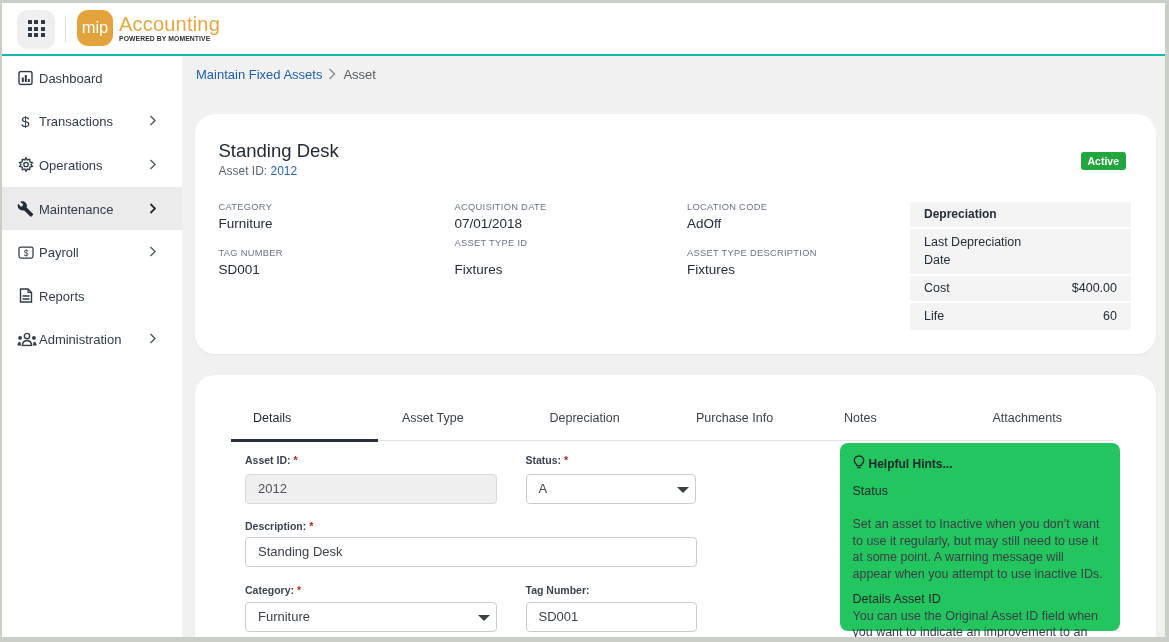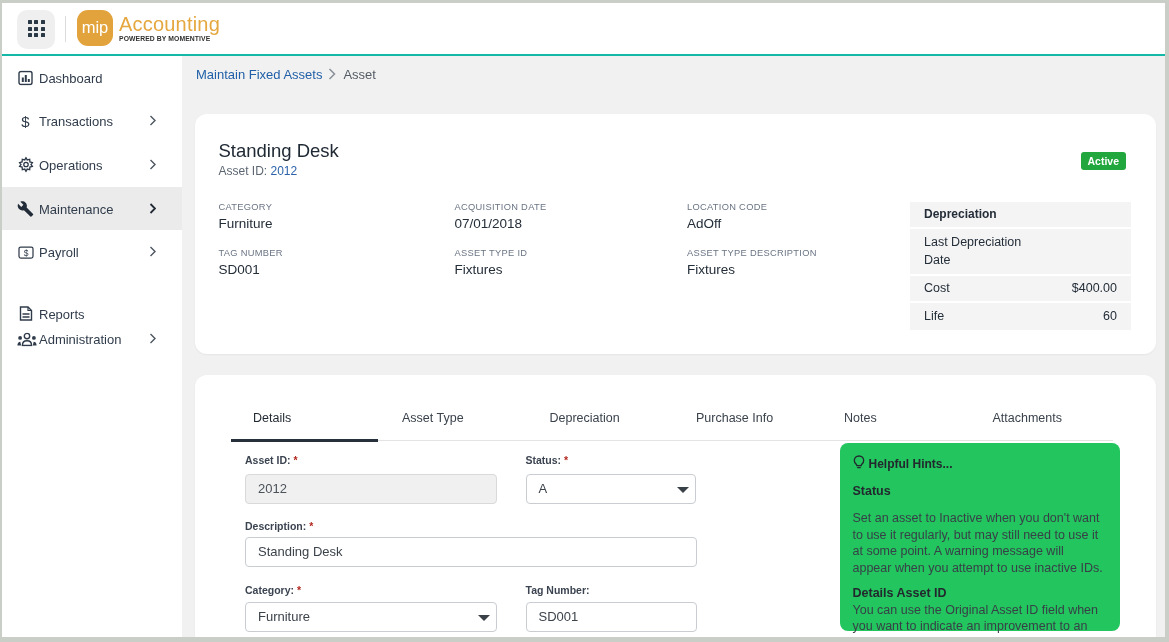--- a/index.html
+++ b/index.html
@@ -29,21 +29,21 @@
   .sitem .icon { position:absolute; left:15px; top:50%; transform:translateY(-50%); width:17px; height:17px; display:flex; align-items:center; justify-content:center; }
   .sitem .label { position:absolute; left:37px; top:50%; transform:translateY(-50%); font-size:13px; color:#303c4b; }
   .sitem .chev { position:absolute; right:26px; top:50%; transform:translateY(-50%); }
 
   
   .content-bg { position:absolute; left:182px; top:56px; width:983px; height:581px; background:#f1f1f1; }
   .crumbs { position:absolute; left:196px; top:67px; font-size:13px; }
   .crumb-link { color:#2160a8; }
   .crumb-cur { color:#545b64; }
 
-  .card { position:absolute; background:#fff; border-radius:12px; box-shadow:0 1px 2px rgba(0,0,0,0.05); }
+  .card { position:absolute; background:#fff; border-radius:20px; box-shadow:0 1px 2px rgba(0,0,0,0.05); }
   #card1 { left:195px; top:114px; width:961px; height:239.5px; }
   #card2 { left:195px; top:374.5px; width:961px; height:268px; border-bottom-left-radius:0; border-bottom-right-radius:0; }
 
   
   .title { position:absolute; left:23.5px; top:26px; font-size:18.5px; color:#202a35; }
   .subid { position:absolute; left:23.5px; top:50px; font-size:12px; color:#5c6672; }
   .subid b { color:#2b62a9; font-weight:400; }
   .badge { position:absolute; left:886px; top:37.5px; width:44.5px; height:18px; background:#22a63e; border-radius:3px; color:#fff; font-size:10.5px; font-weight:700; text-align:center; line-height:18px; }
   .flabel { position:absolute; font-size:9.3px; color:#6a7484; letter-spacing:0.3px; }
   .fvalue { position:absolute; font-size:13.5px; color:#242e39; }
@@ -60,21 +60,21 @@
 
   
   .lab { position:absolute; font-size:10.5px; font-weight:700; color:#3b4450; }
   .lab i { color:#b3261e; font-style:normal; }
   .inp { position:absolute; height:30px; background:#fff; border:1px solid #c9cdd1; border-radius:4px; font-size:13px; color:#3c434b; line-height:27px; padding-left:12px; }
   .inp.dis { background:#f0f0f0; border-color:#d9d9d9; color:#4c525a; }
   .caret { position:absolute; right:6px; top:12px; width:0; height:0; border-left:6px solid transparent; border-right:6px solid transparent; border-top:6.5px solid #3a4047; }
 
   .hints { position:absolute; left:644.5px; top:68px; width:280.5px; height:188px; background:#22c55e; border-radius:8px; padding:12px 13px; }
   .hints h3 { font-size:12px; color:#23282e; font-weight:700; margin:0; }
-  .hints h4 { font-size:12.5px; color:#23282e; font-weight:700; margin:0; }
+  .hints h4 { font-size:12.5px; color:#23282e; font-weight:400; margin:0; }
   .hints p { font-size:12.5px; color:#383f47; line-height:16.6px; margin:0; }
 </style>
 </head>
 <body>
 
 <div class="header">
   <div class="gridbtn">
     <div class="gridicon">
         <span></span>
         <span></span>
@@ -144,21 +144,21 @@
         <svg width="16" height="14" viewBox="0 0 16 14">
           <rect x="1" y="1.5" width="14" height="11" rx="1.8" fill="none" stroke="#2f3b4a" stroke-width="1.25"></rect>
           <text x="8" y="10.2" font-size="8.5" fill="#2f3b4a" text-anchor="middle" font-family="Liberation Sans">$</text>
         </svg>
       </span>
     <span class="label">Payroll</span>
     <span class="chev"><svg width="7" height="11" viewBox="0 0 7 11">
           <path d="M1.5 1 L6 5.5 L1.5 10" fill="none" stroke="#4c5560" stroke-width="1.4"></path>
         </svg></span>
   </div>
-  <div class="sitem" style="top:236px;padding-left:45px;">
+  <div class="sitem" style="top:218px;padding-left:45px;">
     <span class="icon">
         <svg width="14" height="16" viewBox="0 0 14 16">
           <path d="M1.5 1.5 L9 1.5 L12.5 5 L12.5 14.5 L1.5 14.5 Z" fill="none" stroke="#2f3b4a" stroke-width="1.4"></path>
           <path d="M9 1.5 L9 5 L12.5 5" fill="none" stroke="#2f3b4a" stroke-width="1.2"></path>
           <line x1="3.5" y1="8.5" x2="10.5" y2="8.5" stroke="#2f3b4a" stroke-width="1.3"></line>
           <line x1="3.5" y1="11.5" x2="10.5" y2="11.5" stroke="#2f3b4a" stroke-width="1.3"></line>
         </svg>
       </span>
     <span class="label">Reports</span>
   </div>
@@ -191,21 +191,21 @@
 
   <div class="flabel" style="left:23.5px; top:88px;">CATEGORY</div>
   <div class="fvalue" style="left:23.5px; top:102px;">Furniture</div>
   <div class="flabel" style="left:259.5px; top:88px;">ACQUISITION DATE</div>
   <div class="fvalue" style="left:259.5px; top:102px;">07/01/2018</div>
   <div class="flabel" style="left:492px; top:88px;">LOCATION CODE</div>
   <div class="fvalue" style="left:492px; top:102px;">AdOff</div>
 
   <div class="flabel" style="left:23.5px; top:134px;">TAG NUMBER</div>
   <div class="fvalue" style="left:23.5px; top:148px;">SD001</div>
-  <div class="flabel" style="left:259.5px; top:134px;">ASSET TYPE ID</div>
+  <div class="flabel" style="left:259.5px; top:124px;">ASSET TYPE ID</div>
   <div class="fvalue" style="left:259.5px; top:148px;">Fixtures</div>
   <div class="flabel" style="left:492px; top:134px;">ASSET TYPE DESCRIPTION</div>
   <div class="fvalue" style="left:492px; top:148px;">Fixtures</div>
 
   <div class="dep">
     <div class="deprow" style="height:25px; line-height:25px;">
         <div class="l" style="font-weight:700; font-size:12px;">Depreciation</div>
       </div>
     <div class="deprow" style="height:44.5px;">
         <div class="l" style="padding-top:5px; line-height:17.5px; width:130px;">Last Depreciation Date</div>
@@ -245,21 +245,21 @@
 
   <div class="lab" style="left:330.5px; top:209.5px;">Tag Number:</div>
   <div class="inp" style="left:330.5px; top:227px; width:171px;">SD001</div>
 
   <div class="hints">
     <h3><svg width="12" height="15" viewBox="0 0 12 15" style="vertical-align:-2.5px; margin-right:4px;">
           <path d="M6 1 C3.2 1 1.3 3 1.3 5.5 C1.3 7 2.1 8.2 3 9 C3.6 9.6 3.9 10 3.9 10.7 L8.1 10.7 C8.1 10 8.4 9.6 9 9 C9.9 8.2 10.7 7 10.7 5.5 C10.7 3 8.8 1 6 1 Z" fill="none" stroke="#23282e" stroke-width="1.3"></path>
           <path d="M4.2 12.6 L7.8 12.6" stroke="#23282e" stroke-width="1.3"></path>
         </svg>Helpful Hints...</h3>
     <h4 style="margin-top:14px;">Status</h4>
-    <p style="white-space:nowrap; margin-top:12px;">Set an asset to Inactive when you don't want<br>to use it regularly, but may still need to use it<br>at some point. A warning message will<br>appear when you attempt to use inactive IDs.</p>
+    <p style="white-space:nowrap; margin-top:18px;">Set an asset to Inactive when you don't want<br>to use it regularly, but may still need to use it<br>at some point. A warning message will<br>appear when you attempt to use inactive IDs.</p>
     <h4 style="margin-top:10px;">Details Asset ID</h4>
     <p style="white-space:nowrap; margin-top:1.5px;">You can use the Original Asset ID field when<br>you want to indicate an improvement to an</p>
   </div>
 </div>
 
 <div class="fr-top"></div>
 <div class="fr-left"></div>
 <div class="fr-right"></div>
 <div class="fr-bottom"></div>
 

